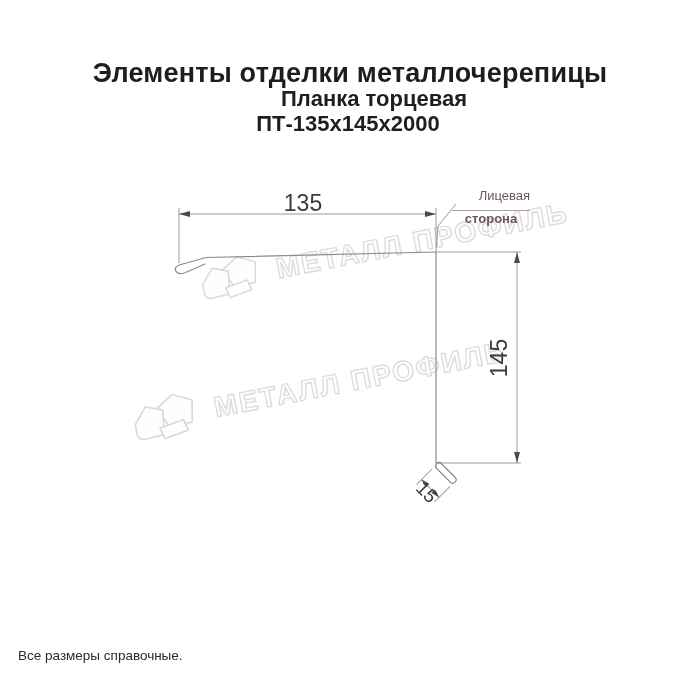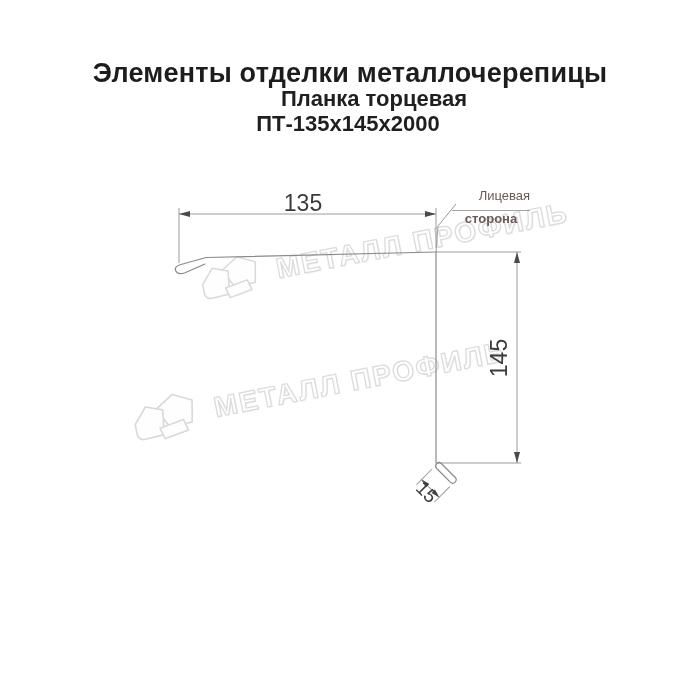--- a/index.html
+++ b/index.html
@@ -107,13 +107,14 @@
 
   <path d="M456,204 L438,226 L436,252" stroke="#9b9b9b" stroke-width="1" fill="none"></path>
 </svg>
 
 <div class="front-label">
   <span class="line1">Лицевая</span>
   <span class="line2">сторона</span>
 </div>
 
 <div class="footer-notes">
+  <div>Все размеры справочные.</div>
 </div>
 
 </body></html>

